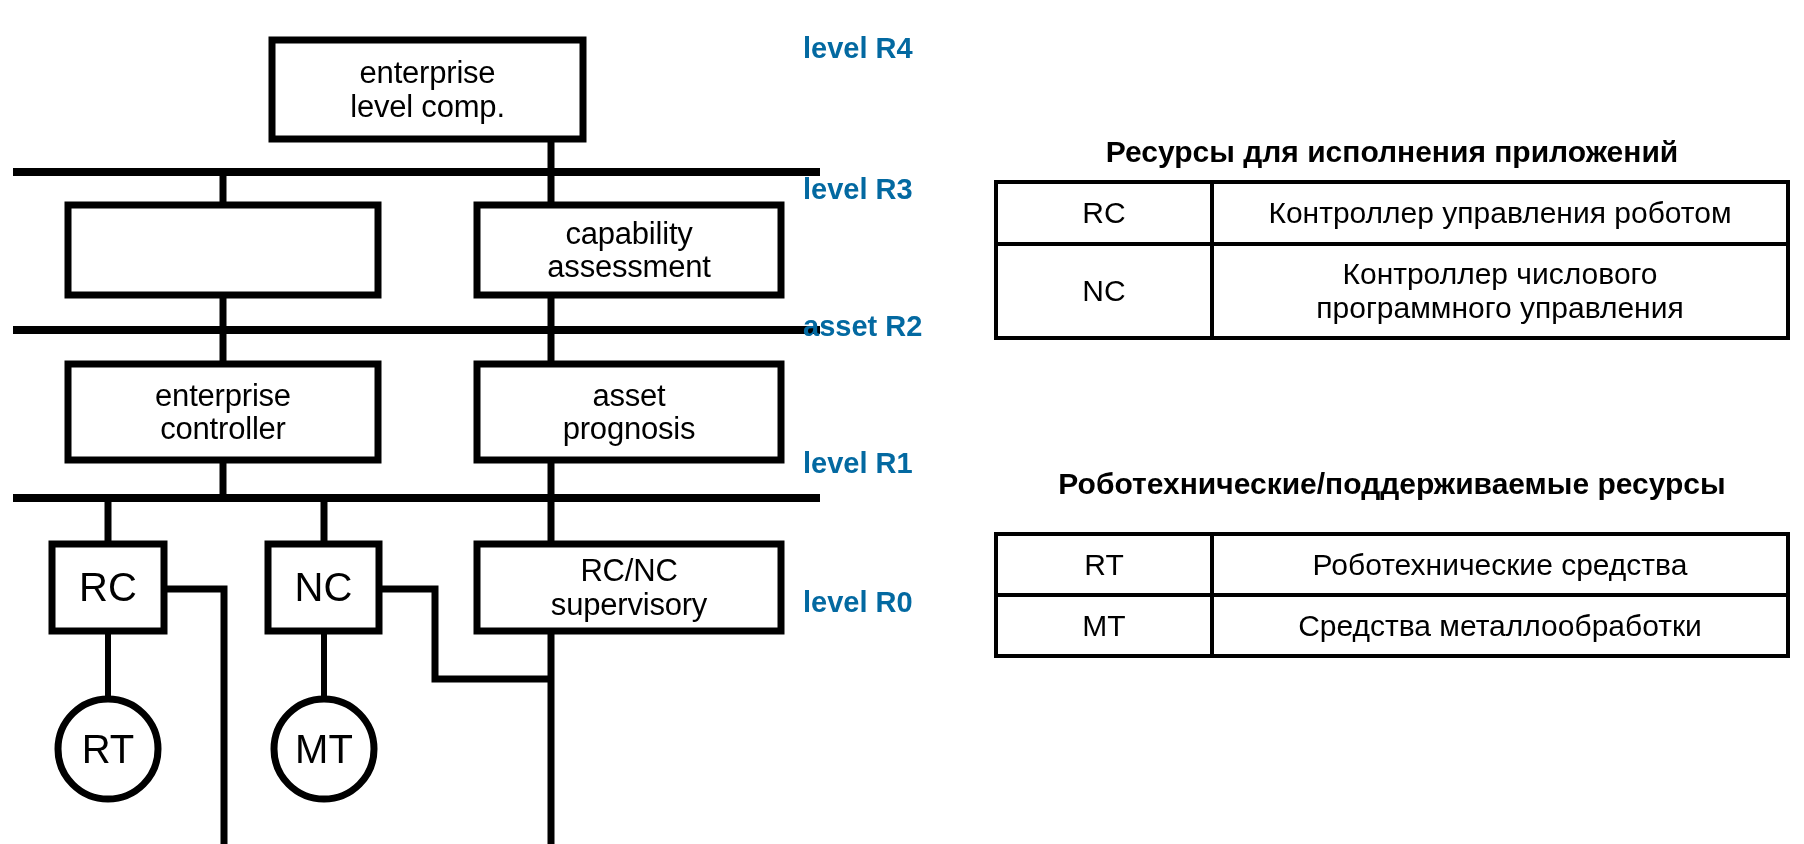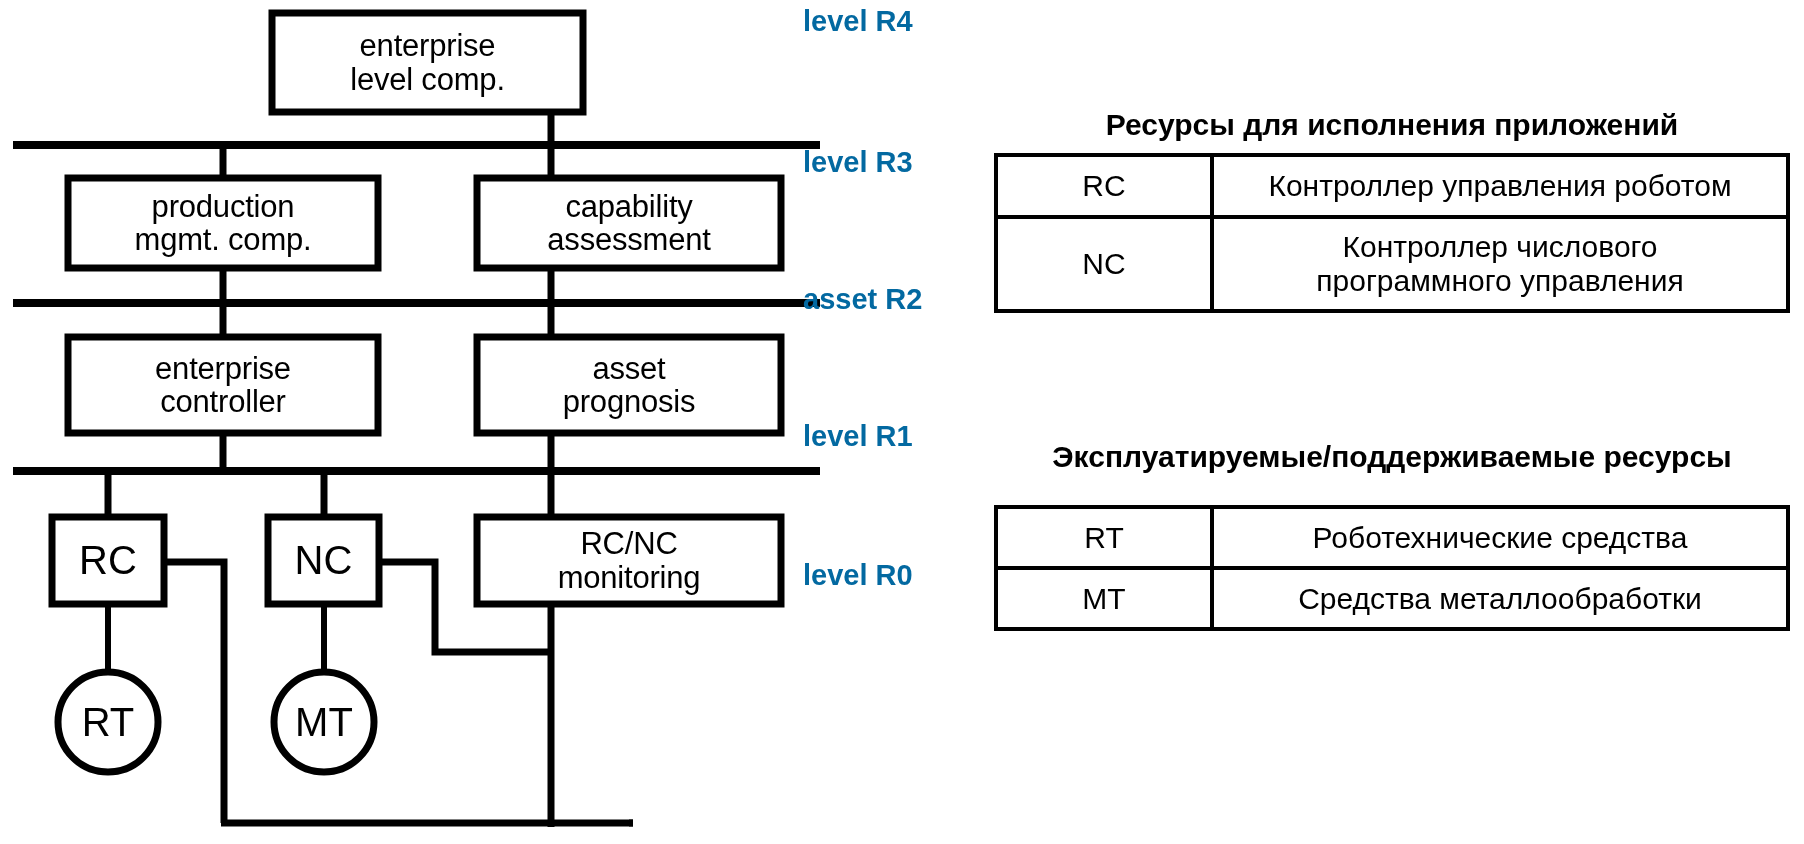--- a/index.html
+++ b/index.html
@@ -11,20 +11,21 @@
     width: 1804px;
     height: 844px;
     font-family: "Liberation Sans", sans-serif;
     overflow: hidden;
   }
   #root {
     position: relative;
     width: 1804px;
     height: 756px;
     background: #ffffff;
+    margin-top: 27px;
   }
   svg.diagram {
     position: absolute;
     left: 0;
     top: 0;
     width: 1804px;
     height: 844px;
   }
   .wire { stroke: #000000; stroke-width: 7; fill: none; stroke-linecap: butt; }
   .wire-thin { stroke: #000000; stroke-width: 6; fill: none; stroke-linecap: butt; }
@@ -139,26 +140,20 @@
     <circle class="circshape" cx="324" cy="722" r="50"></circle>
   </svg>
 
   <div class="boxlabel" style="left:272px;top:13px;width:311px;height:99px;">
     <div>
       <div>enterprise</div>
       <div>level comp.</div>
     </div>
   </div>
 
-  <div class="boxlabel" style="left:68px;top:178px;width:310px;height:90px;">
-    <div>
-      <div>production</div>
-      <div>mgmt. comp.</div>
-    </div>
-  </div>
 
   <div class="boxlabel" style="left:477px;top:178px;width:304px;height:90px;">
     <div>
       <div>capability</div>
       <div>assessment</div>
     </div>
   </div>
 
   <div class="boxlabel" style="left:68px;top:337px;width:310px;height:96px;">
     <div>
@@ -170,21 +165,21 @@
   <div class="boxlabel" style="left:477px;top:337px;width:304px;height:96px;">
     <div>
       <div>asset</div>
       <div>prognosis</div>
     </div>
   </div>
 
   <div class="boxlabel" style="left:477px;top:517px;width:304px;height:87px;">
     <div>
       <div>RC/NC</div>
-      <div>monitoring</div>
+      <div>supervisory</div>
     </div>
   </div>
 
   <div class="nodelabel" style="left:52px;top:517px;width:112px;height:87px;">RC</div>
   <div class="nodelabel" style="left:268px;top:517px;width:111px;height:87px;">NC</div>
   <div class="nodelabel" style="left:58px;top:672px;width:100px;height:100px;">RT</div>
   <div class="nodelabel" style="left:274px;top:672px;width:100px;height:100px;">MT</div>
 
   <div class="levellabel" style="left:803px;top:5px;">level R4</div>
   <div class="levellabel" style="left:803px;top:146px;">level R3</div>
@@ -201,21 +196,21 @@
         <td style="height:54px;">Контроллер управления роботом</td>
       </tr>
       <tr>
         <td class="code" style="height:86px;">NC</td>
         <td style="height:86px;white-space:pre-line;">Контроллер числового
 программного управления</td>
       </tr>
     </tbody>
   </table>
 
-  <div class="tbl-caption" style="left:994px;top:440px;width:796px;">Эксплуатируемые/поддерживаемые ресурсы</div>
+  <div class="tbl-caption" style="left:994px;top:440px;width:796px;">Роботехнические/поддерживаемые ресурсы</div>
 
   <table class="legend" style="left:994px;top:505px;width:796px;">
     <tbody>
       <tr>
         <td class="code" style="height:53px;">RT</td>
         <td style="height:53px;">Роботехнические средства</td>
       </tr>
       <tr>
         <td class="code" style="height:53px;">MT</td>
         <td style="height:53px;">Средства металлообработки</td>

